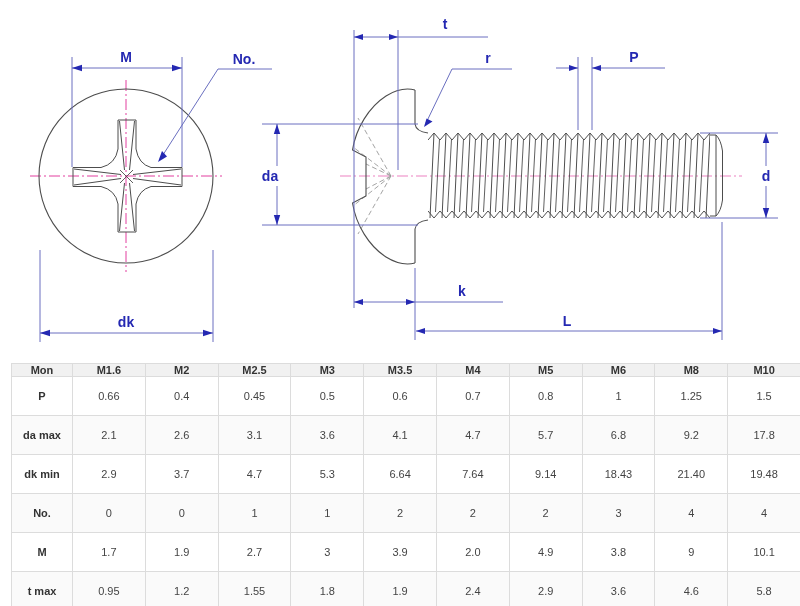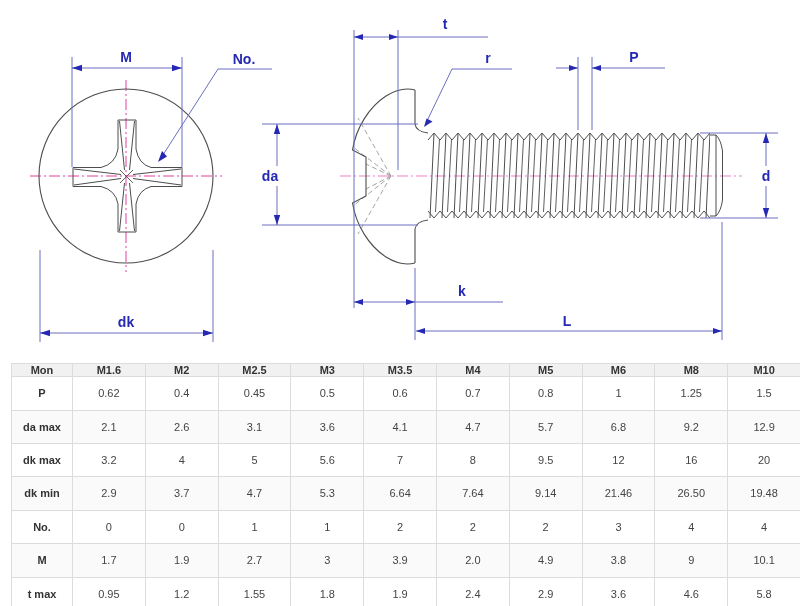--- a/index.html
+++ b/index.html
@@ -181,21 +181,21 @@
           <th>M4</th>
           <th>M5</th>
           <th>M6</th>
           <th>M8</th>
           <th>M10</th>
         </tr>
     </thead>
     <tbody>
         <tr>
           <th>P</th>
-          <td>0.62</td>
+          <td>0.66</td>
           <td>0.4</td>
           <td>0.45</td>
           <td>0.5</td>
           <td>0.6</td>
           <td>0.7</td>
           <td>0.8</td>
           <td>1</td>
           <td>1.25</td>
           <td>1.5</td>
         </tr>
@@ -203,46 +203,33 @@
           <th>da max</th>
           <td>2.1</td>
           <td>2.6</td>
           <td>3.1</td>
           <td>3.6</td>
           <td>4.1</td>
           <td>4.7</td>
           <td>5.7</td>
           <td>6.8</td>
           <td>9.2</td>
-          <td>12.9</td>
-        </tr>
-        <tr>
-          <th>dk max</th>
-          <td>3.2</td>
-          <td>4</td>
-          <td>5</td>
-          <td>5.6</td>
-          <td>7</td>
-          <td>8</td>
-          <td>9.5</td>
-          <td>12</td>
-          <td>16</td>
-          <td>20</td>
+          <td>17.8</td>
         </tr>
         <tr>
           <th>dk min</th>
           <td>2.9</td>
           <td>3.7</td>
           <td>4.7</td>
           <td>5.3</td>
           <td>6.64</td>
           <td>7.64</td>
           <td>9.14</td>
-          <td>21.46</td>
-          <td>26.50</td>
+          <td>18.43</td>
+          <td>21.40</td>
           <td>19.48</td>
         </tr>
         <tr>
           <th>No.</th>
           <td>0</td>
           <td>0</td>
           <td>1</td>
           <td>1</td>
           <td>2</td>
           <td>2</td>

